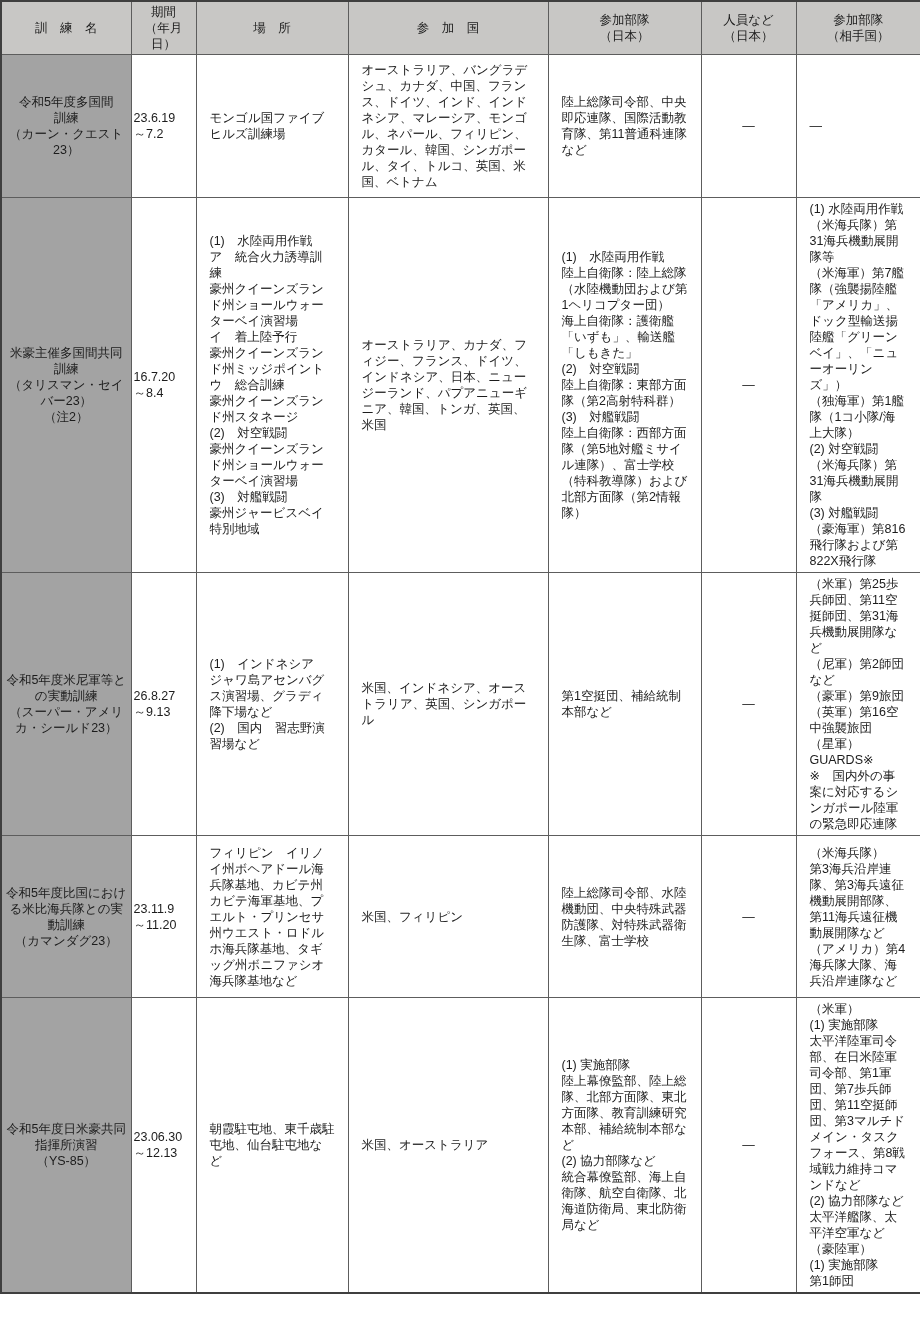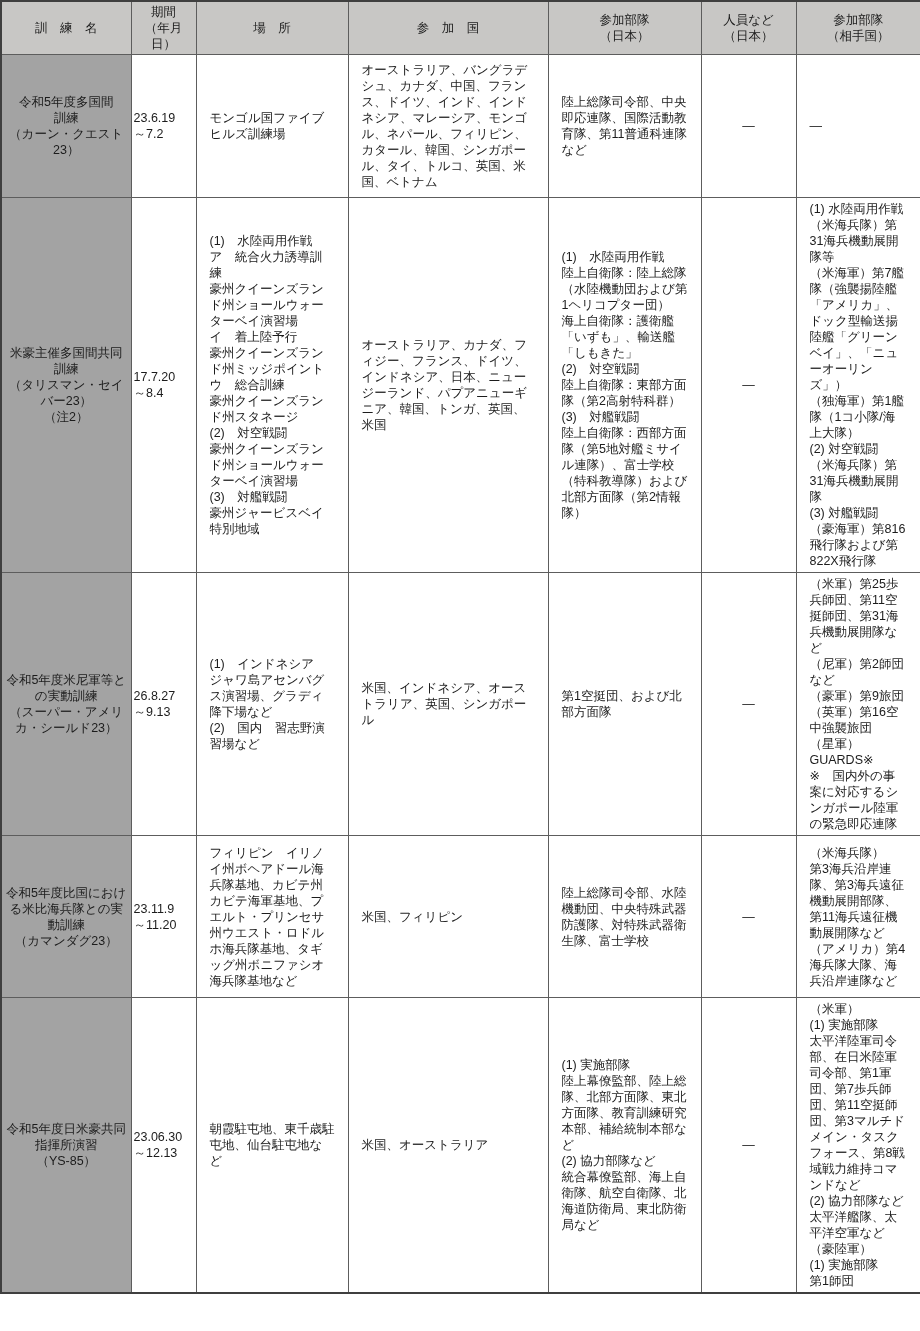--- a/index.html
+++ b/index.html
@@ -109,21 +109,21 @@
         <td class="countries">オーストラリア、バングラデシュ、カナダ、中国、フランス、ドイツ、インド、インドネシア、マレーシア、モンゴル、ネパール、フィリピン、カタール、韓国、シンガポール、タイ、トルコ、英国、米国、ベトナム</td>
         <td class="units">陸上総隊司令部、中央即応連隊、国際活動教育隊、第11普通科連隊など</td>
         <td class="personnel">—</td>
         <td class="units">—</td>
       </tr>
       <tr class="rh3">
         <td class="name">米豪主催多国間共同訓練
 （タリスマン・セイバー23）
 （注2）</td>
         <td class="period">
-          <div class="p-start">17.7.20</div>
+          <div class="p-start">16.7.20</div>
           <div class="p-end">～8.4</div>
         </td>
         <td class="loc">(1)　水陸両用作戦
 ア　統合火力誘導訓練
 豪州クイーンズランド州ショールウォーターベイ演習場
 イ　着上陸予行
 豪州クイーンズランド州ミッジポイント
 ウ　総合訓練
 豪州クイーンズランド州スタネージ
 (2)　対空戦闘
@@ -152,21 +152,21 @@
         <td class="name">令和5年度米尼軍等との実動訓練
 （スーパー・アメリカ・シールド23）</td>
         <td class="period">
           <div class="p-start">26.8.27</div>
           <div class="p-end">～9.13</div>
         </td>
         <td class="loc">(1)　インドネシア
 ジャワ島アセンバグス演習場、グラディ降下場など
 (2)　国内　習志野演習場など</td>
         <td class="countries">米国、インドネシア、オーストラリア、英国、シンガポール</td>
-        <td class="units">第1空挺団、および北部方面隊</td>
+        <td class="units">第1空挺団、補給統制本部など</td>
         <td class="personnel">—</td>
         <td class="units">（米軍）第25歩兵師団、第11空挺師団、第31海兵機動展開隊など
 （尼軍）第2師団など
 （豪軍）第9旅団
 （英軍）第16空中強襲旅団
 （星軍）GUARDS※
 ※　国内外の事案に対応するシンガポール陸軍の緊急即応連隊</td>
       </tr>
       <tr class="rh5">
         <td class="name">令和5年度比国における米比海兵隊との実動訓練

